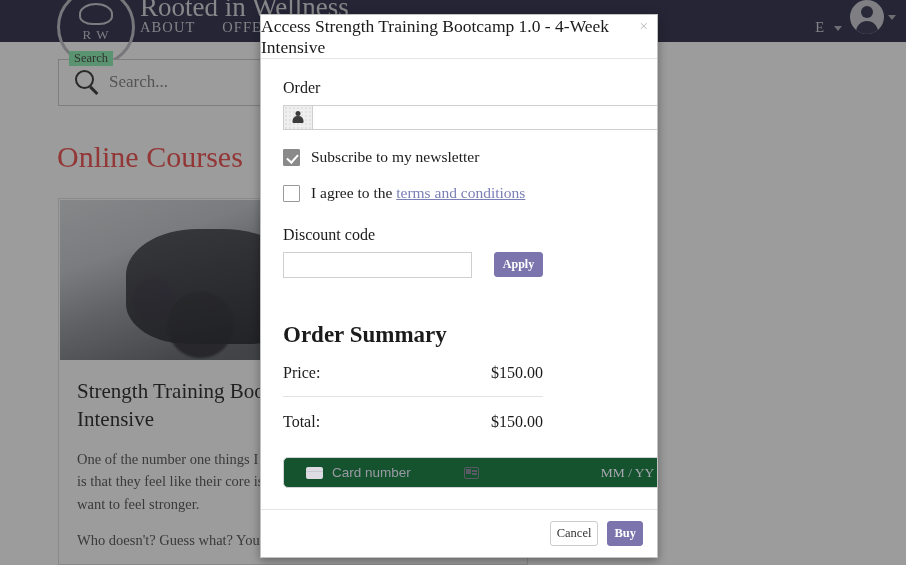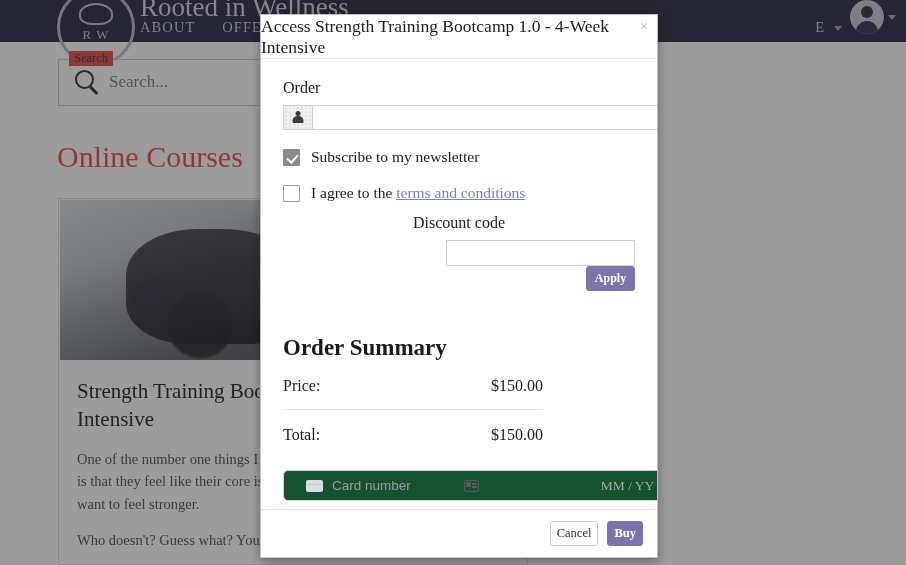--- a/index.html
+++ b/index.html
@@ -54,21 +54,21 @@
   .avatar::before { content:""; position:absolute; left:50%; top:6px; transform:translateX(-50%);
     width:12px; height:12px; border-radius:50%; background:#2b2c4a; }
   .avatar::after { content:""; position:absolute; left:50%; top:21px; transform:translateX(-50%);
     width:22px; height:16px; border-radius:11px 11px 0 0; background:#2b2c4a; }
 
   .searchbox {
     position:absolute; left:58px; top:59px; width:470px; height:47px;
     border:1px solid #c8c8c8; background:#fff;
   }
   .searchbox .legend {
-    position:absolute; left:10px; top:-9px; background:#ef4444; padding:0 5px;
+    position:absolute; left:10px; top:-9px; background:#86efac; padding:0 5px;
     font-size:12.5px; color:#3a3a3a;
   }
   .search-icon { position:absolute; left:16px; top:10px; width:19px; height:19px;
     border:2.6px solid #2b2b2b; border-radius:50%; }
   .search-icon::after { content:""; position:absolute; right:-7px; bottom:-5px; width:10px; height:2.6px;
     background:#2b2b2b; transform:rotate(45deg); }
   .search-ph { position:absolute; left:50px; top:12px; font-size:17px; color:#7a7a7a; }
 
   .page-title { position:absolute; left:57px; top:140px; font-size:30px; color:#ef4444; }
 
@@ -138,22 +138,22 @@
     margin-right:11px; flex:none; position:relative; border-radius:1px;
   }
   .cbx.checked { background:#8a8a8a; border-color:#8a8a8a; }
   .cbx.checked::after {
     content:""; position:absolute; left:5px; top:2px; width:5px; height:9px;
     border:solid #fff; border-width:0 2px 2px 0; transform:rotate(42deg);
   }
   .check-text { font-size:15.5px; color:#1b1b1b; }
   .link { color:#7a7fb5; }
 
-  .discount-label { font-size:16px; color:#1b1b1b; margin-top:12px; margin-bottom:8px;text-align:center; }
-  .discount-row { display:flex; align-items:flex-end;flex-direction:column; }
+  .discount-label { font-size:16px; color:#1b1b1b; margin-top:24px; margin-bottom:8px; }
+  .discount-row { display:flex; align-items:flex-start; }
   .discount-input {
     width:189px; height:26px; border:1px solid #cfcfcf; background:#fff; outline:none;
     font-family:"Liberation Serif", serif; font-size:14px; padding:0 6px;
   }
   .btn-apply {
     margin-left:22px; width:49px; height:25px; background:#7b74ad; color:#fff;
     border:1px solid #7b74ad; font-size:12px; font-family:"Liberation Serif", serif;
     font-weight:bold; border-radius:3px; cursor:pointer;
   }
 

